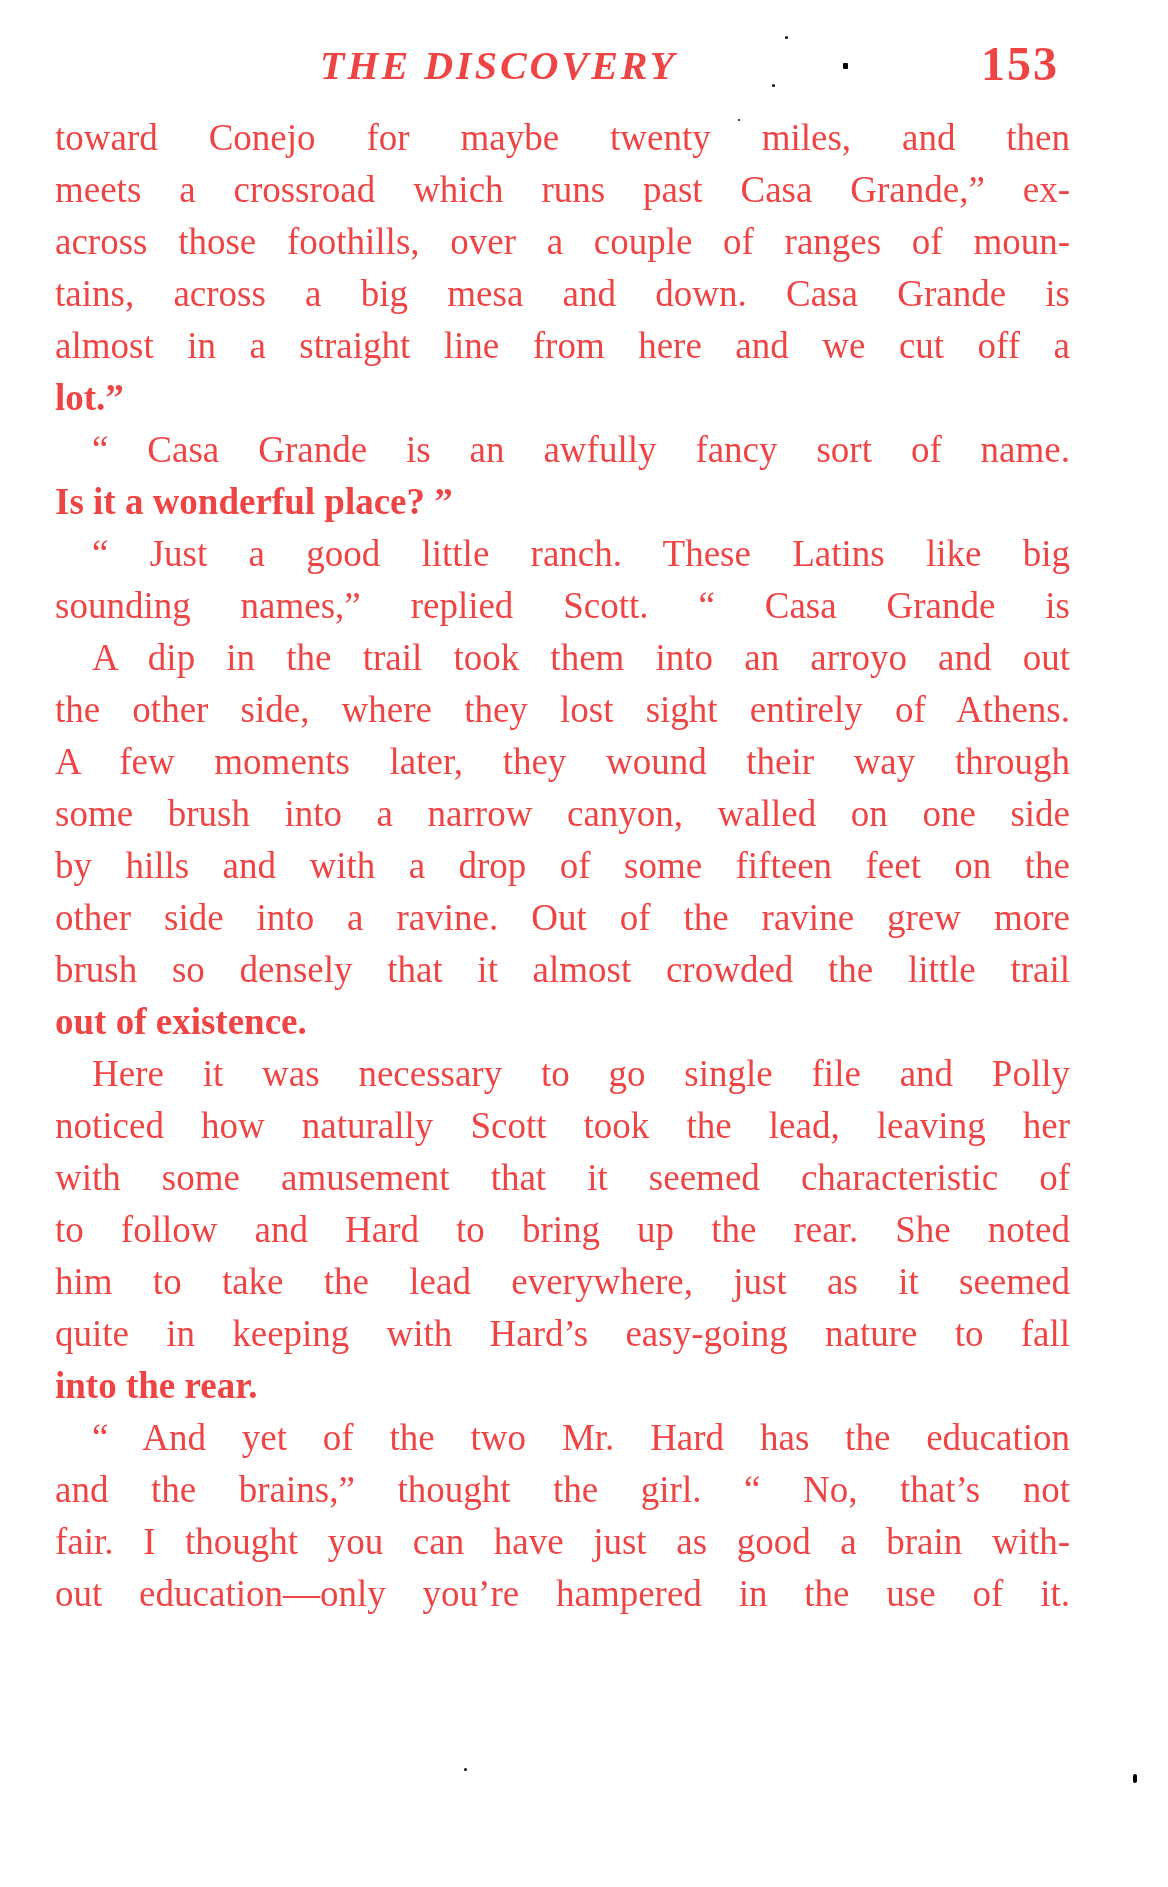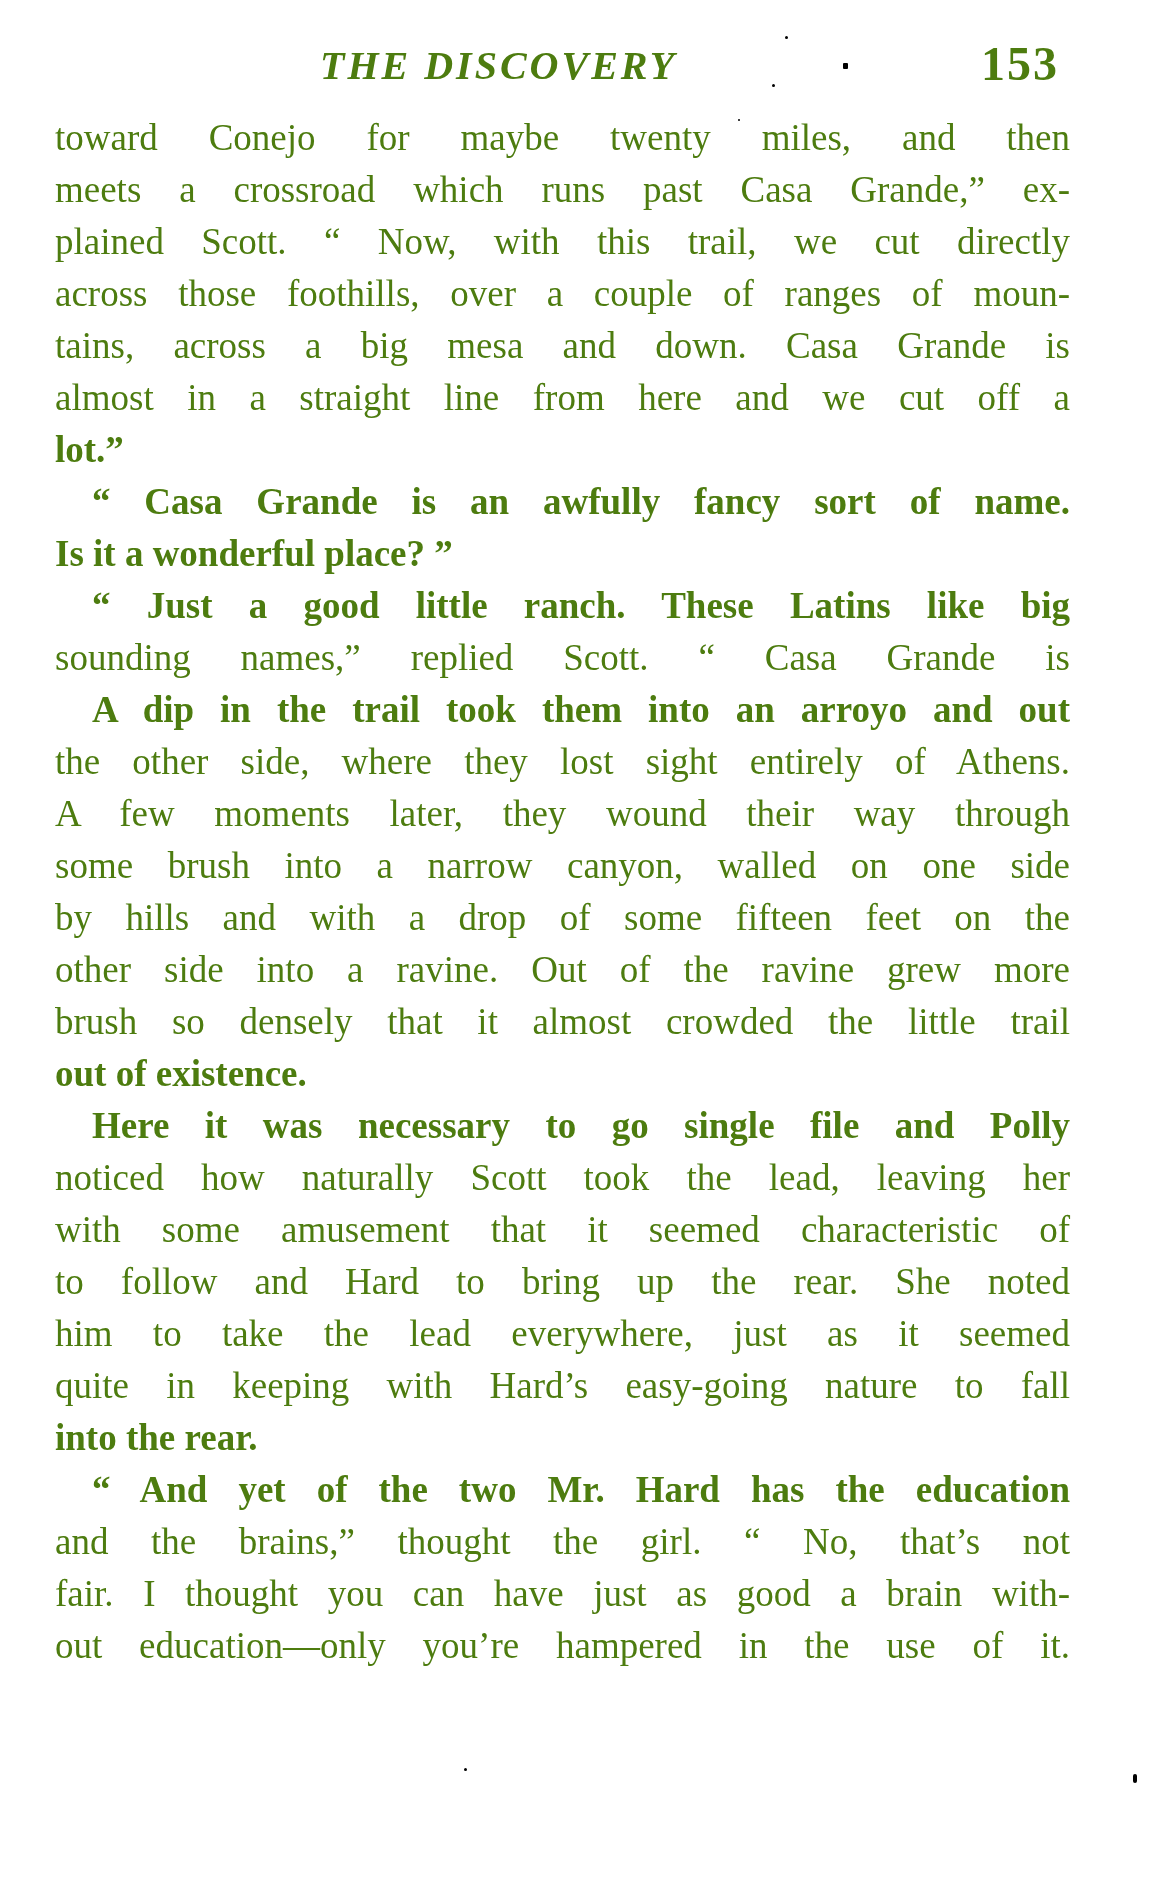--- a/index.html
+++ b/index.html
@@ -2,21 +2,21 @@
 <html><head>
 <meta charset="utf-8">
 <style>
   html, body { margin: 0; padding: 0; background: #e8e8e8; }
   .page {
     position: relative;
     width: 1168px;
     height: 1887px;
     background: #ffffff;
     font-family: "Liberation Serif", serif;
-    color: #4d7c0f;
+    color: #ef4444;
     overflow: hidden;
   }
   .running-head {
     position: absolute;
     top: 40px;
     left: 0;
     width: 100%;
     height: 56px;
   }
   .running-title {
@@ -49,42 +49,41 @@
   .line {
     text-align: justify;
     text-align-last: justify;
     -moz-text-align-last: justify;
   }
   .line.last {
     text-align-last: left;
     font-weight: bold;
     -moz-text-align-last: left;
   }
-  .line.indent { text-indent: 37px; font-weight: bold; }
+  .line.indent { text-indent: 37px; }
   .speck {
     position: absolute;
     background: #000;
     border-radius: 50%;
   }
 </style>
 </head>
 <body>
 
 <div class="page">
 
   <div class="running-head">
     <span class="running-title">THE DISCOVERY</span>
     <span class="page-number">153</span>
   </div>
 
   <div class="body-text">
       <div class="para">
         <div class="line">toward Conejo for maybe twenty miles, and then</div>
         <div class="line">meets a crossroad which runs past Casa Grande,” ex-</div>
-        <div class="line">plained Scott. “ Now, with this trail, we cut directly</div>
         <div class="line">across those foothills, over a couple of ranges of moun-</div>
         <div class="line">tains, across a big mesa and down. Casa Grande is</div>
         <div class="line">almost in a straight line from here and we cut off a</div>
         <div class="line last">lot.”</div>
       </div>
       <div class="para">
         <div class="line indent">“ Casa Grande is an awfully fancy sort of name.</div>
         <div class="line last">Is it a wonderful place? ”</div>
       </div>
       <div class="para">

